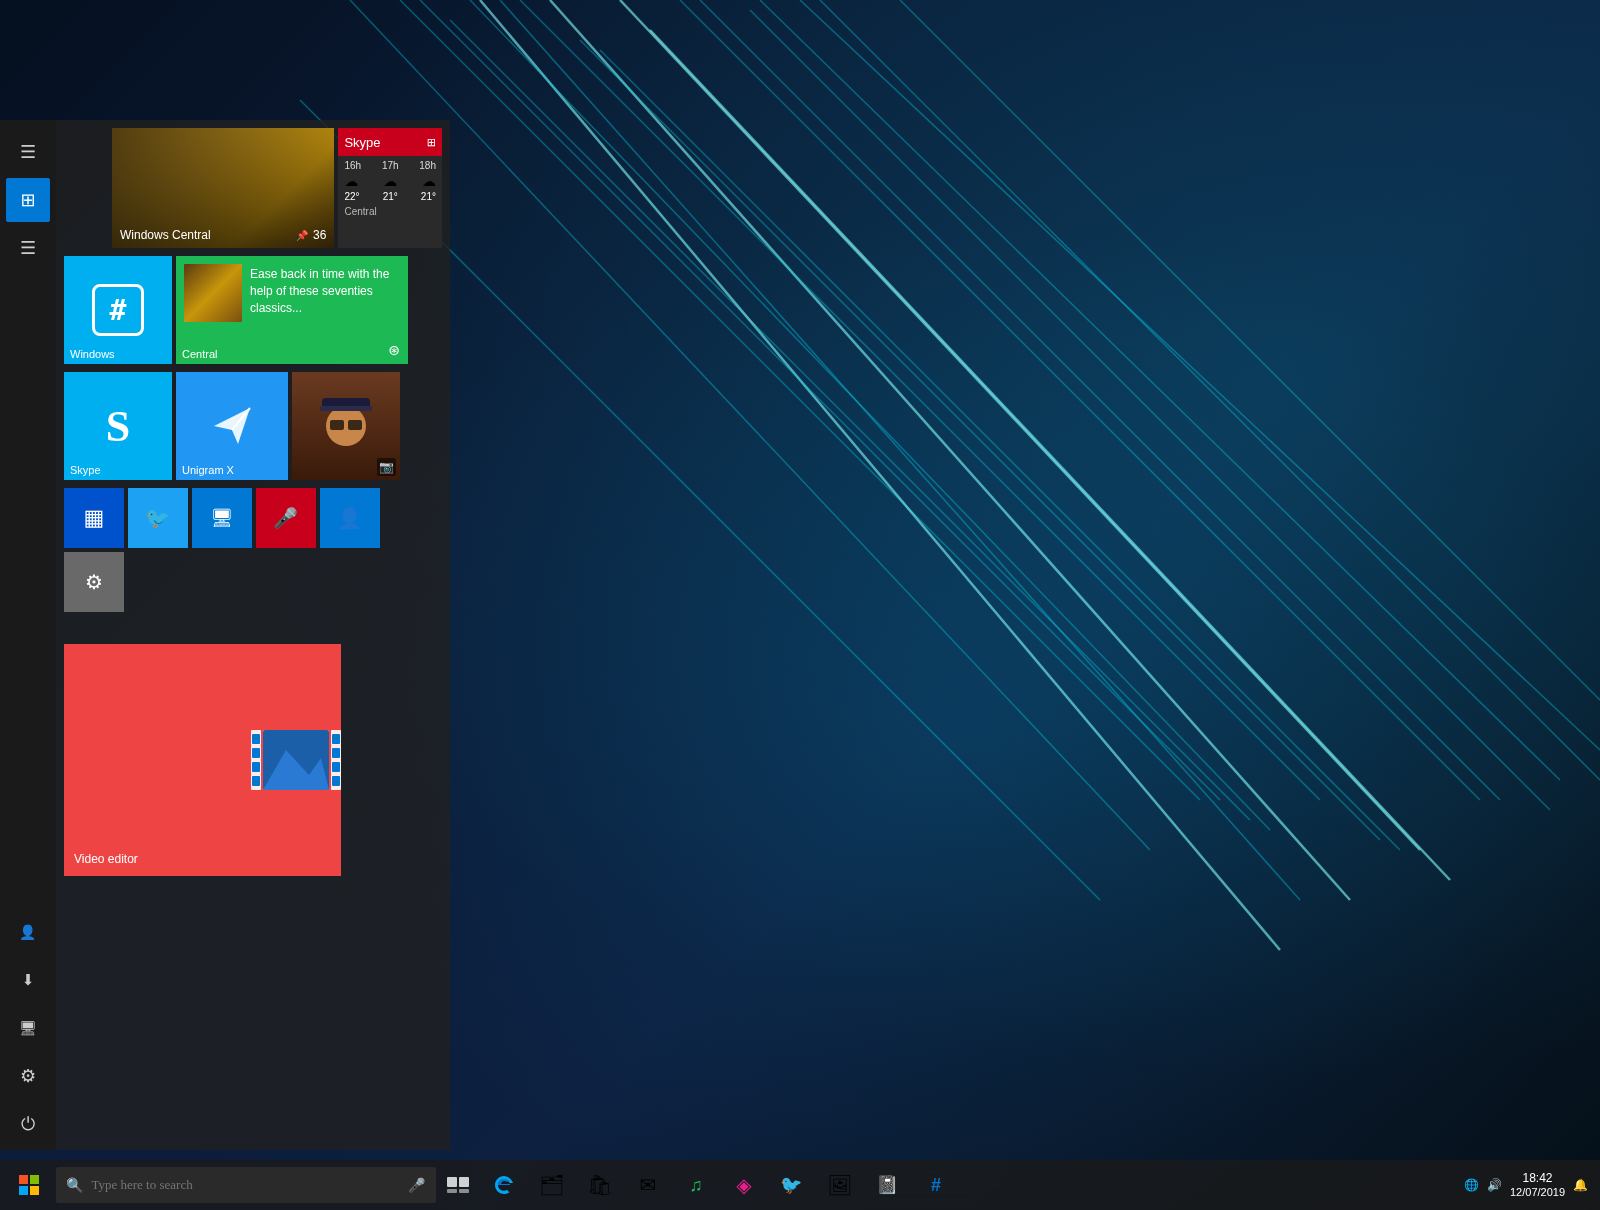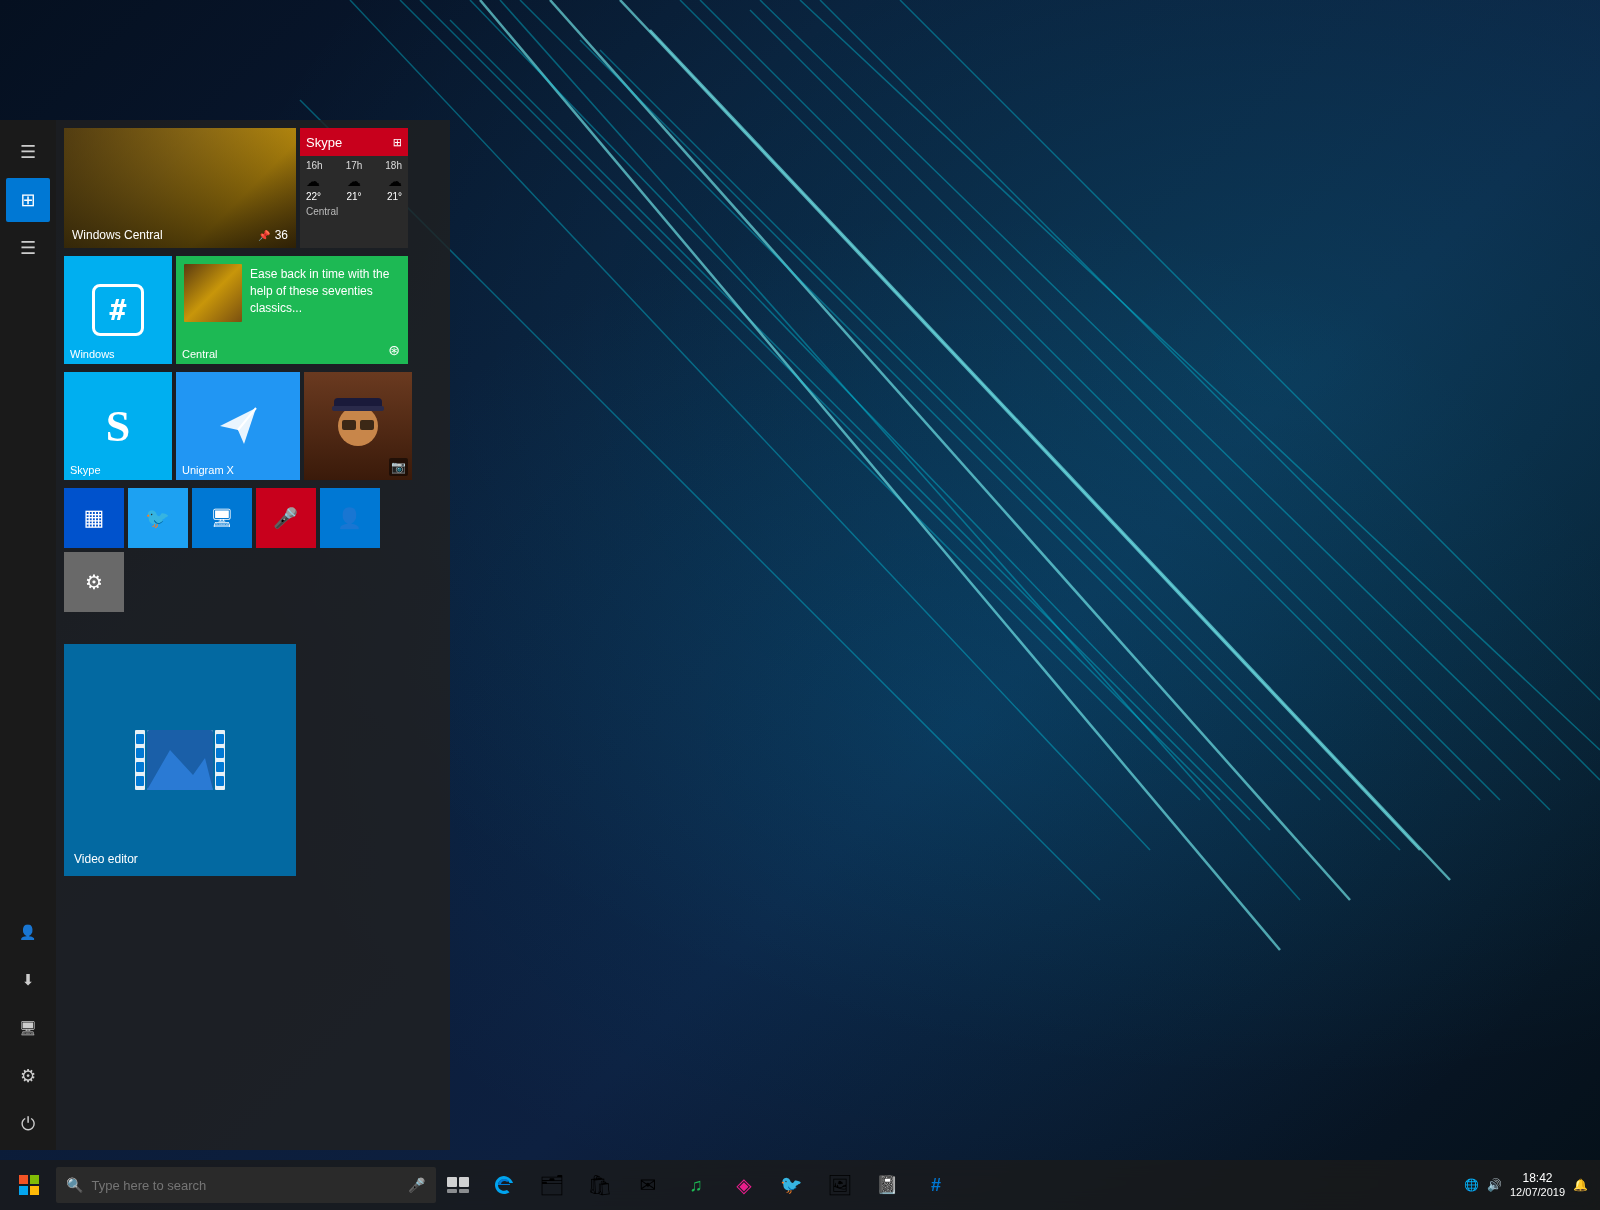--- a/index.html
+++ b/index.html
@@ -100,20 +100,21 @@
       font-size: 11px;
       font-weight: 400;
     }
 
     
     #tile-windows-central {
       width: 232px;
       height: 120px;
       background: #1a1a1a;
       position: relative;
+      margin-left: 48px;
     }
     .wc-bg {
       width: 100%;
       height: 100%;
       background: linear-gradient(135deg, #3a2a10 0%, #8b6914 40%, #c8960a 70%, #6b4a08 100%);
       position: absolute;
       inset: 0;
     }
     .wc-content {
       position: absolute;
@@ -329,20 +330,21 @@
       gap: 8px;
       margin-left: 2px;
     }
     #search-box input {
       background: transparent;
       border: none;
       outline: none;
       color: #f9a8d4;
       font-size: 13px;
       flex: 1;
+      font-family: Liberation Serif, serif;
     }
     .search-mic {
       color: #999;
       font-size: 14px;
     }
 
     #task-view {
       width: 44px;
       height: 50px;
       display: flex;
@@ -495,21 +497,21 @@
       </div>
     </div>
 
     <div class="tile-row">
 
       <div class="tile" id="tile-skype" style="width:108px;height:108px;background:#00aff0;">
         <div style="font-size:44px;color:white;font-weight:bold;font-family:serif;">S</div>
         <span class="tile-label">Skype</span>
       </div>
 
-      <div class="tile" id="tile-unigram" style="width:124px;height:108px;background:#2196f3;">
+      <div class="tile" id="tile-unigram" style="width:112px;height:108px;background:#2196f3;">
 
         <svg width="44" height="44" viewBox="0 0 44 44">
           <polygon points="4,22 40,4 28,40 22,26 z" fill="white" opacity="0.9"></polygon>
           <line x1="22" y1="26" x2="40" y2="4" stroke="white" stroke-width="2"></line>
         </svg>
         <span class="tile-label">Unigram X</span>
       </div>
 
       <div class="tile" id="tile-photo" style="width:108px;height:108px;background:#444;position:relative;overflow:hidden;">
         <div style="width:100%;height:100%;background:linear-gradient(180deg,#6a3a20 0%,#3a1a0a 100%);"></div>
@@ -557,21 +559,21 @@
       </div>
 
       <div class="small-tile" style="background:#696969;">
         <span style="font-size:20px;">⚙</span>
       </div>
     </div>
 
     <div style="height:16px;"></div>
 
     <div class="tile-row">
-      <div id="tile-video-editor" class="tile" style="width:232px;height:232px;background:#0369a1;">
+      <div id="tile-video-editor" class="tile" style="width:277px;height:232px;background:#ef4444;align-items:flex-end;">
 
         <svg width="90" height="80" viewBox="0 0 90 80">
 
           <rect x="0" y="10" width="10" height="60" fill="white" opacity="0.9" rx="1"></rect>
           <rect x="1" y="14" width="8" height="10" fill="#0078d4" rx="1"></rect>
           <rect x="1" y="28" width="8" height="10" fill="#0078d4" rx="1"></rect>
           <rect x="1" y="42" width="8" height="10" fill="#0078d4" rx="1"></rect>
           <rect x="1" y="56" width="8" height="10" fill="#0078d4" rx="1"></rect>
 
           <rect x="12" y="10" width="66" height="60" fill="white" opacity="0.9" rx="2"></rect>

